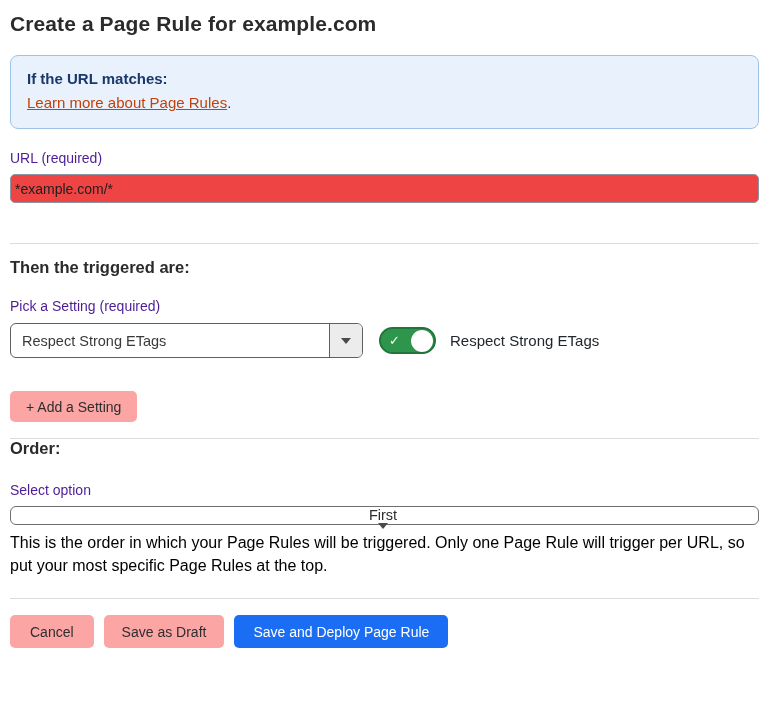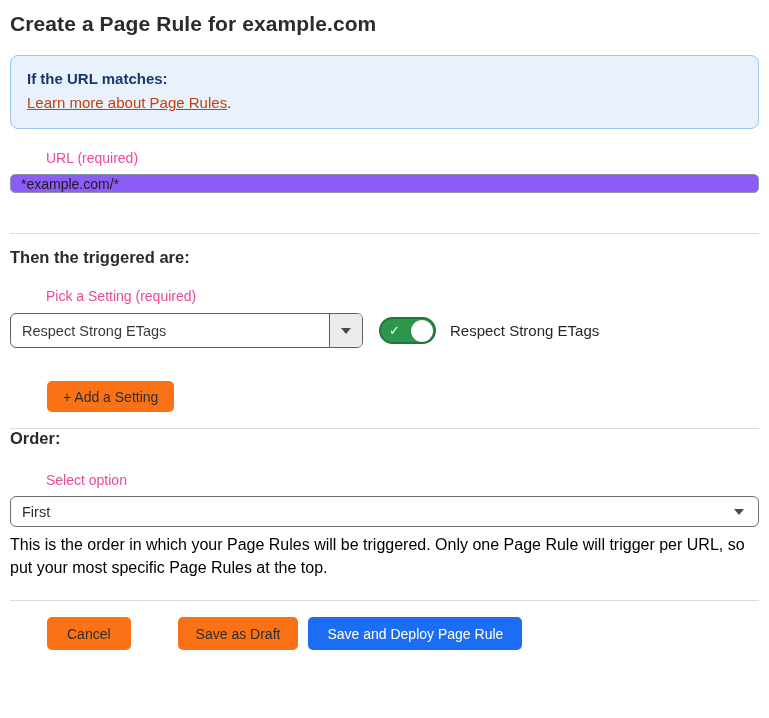--- a/index.html
+++ b/index.html
@@ -37,32 +37,31 @@
   }
   .info-link {
     color: #c2410c;
     text-decoration: underline;
     cursor: pointer;
     margin-top: 8px;
   }
   .field-label {
     margin-top: 21px;
     font-size: 14px;
-    color: #ec4899;
-    margin-left: 36px;
+    color: #4c1d95;
   }
   .url-input {
     display: block;
     margin-top: 8px;
     width: 100%;
-    height: 19px;
-    background: #8b5cf6;
+    height: 29px;
+    background: #ef4444;
     border: 1px solid #8b96a5;
     border-radius: 5px;
-    padding: 0 10px;
+    padding: 0 4px;
     font-size: 14px;
     color: #1d1d1d;
     font-family: "Liberation Sans", "DejaVu Sans", sans-serif;
     outline: none;
   }
   .divider {
     border: none;
     border-top: 1px solid #dcdcdc;
     height: 0;
   }
@@ -154,43 +153,43 @@
     display: inline-flex;
     align-items: center;
     justify-content: center;
     border: none;
     border-radius: 5px;
     font-family: "Liberation Sans", "DejaVu Sans", sans-serif;
     font-size: 14px;
     cursor: pointer;
   }
   .btn-gray {
-    background: #f97316;
+    background: #fca5a5;
     color: #2e2e2e;
-    margin-left: 37px;
   }
   .add-setting-btn {
     margin-top: 33px;
     height: 31px;
     padding: 0 16px;
   }
   .order-select {
     margin-top: 8px;
     width: 100%;
-    height: 31px;
+    height: 19px;
     border: 1px solid #6e6e6e;
     border-radius: 6px;
     background: #fff;
     display: flex;
     align-items: center;
     justify-content: space-between;
     padding: 0 14px 0 11px;
     font-size: 14.5px;
     color: #2e2e2e;
     cursor: pointer;
+    flex-direction: column;
   }
   .help-text {
     margin-top: 6px;
     font-size: 16px;
     line-height: 23px;
     color: #000000;
     max-width: 740px;
   }
   .order-label { margin-top: 24px; }
   .actions {

